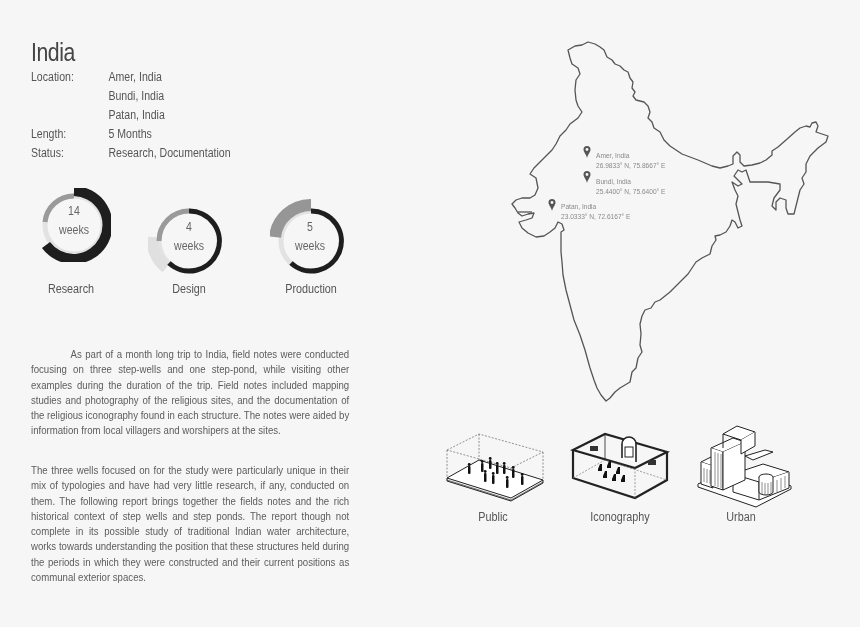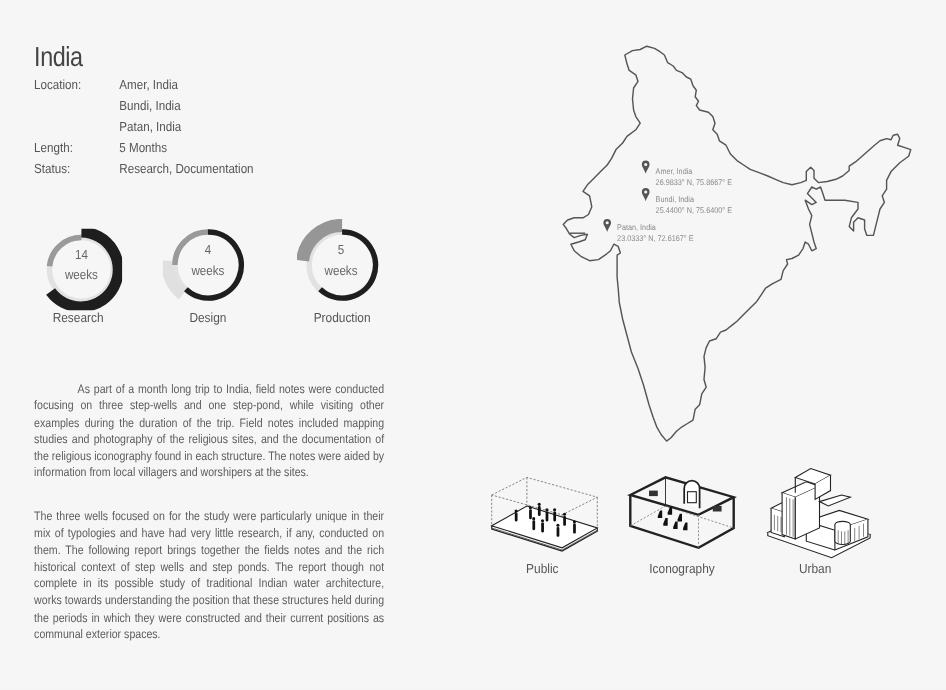--- a/index.html
+++ b/index.html
@@ -32,21 +32,21 @@
 <div class="info-row" style="top:108px;">
   <span class="lbl"></span><span>Patan, India</span>
 </div>
 <div class="info-row" style="top:127px;">
   <span class="lbl">Length:</span><span>5 Months</span>
 </div>
 <div class="info-row" style="top:146px;">
   <span class="lbl">Status:</span><span>Research, Documentation</span>
 </div>
 
-<div class="donut" style="left:37px; top:208px;">
+<div class="donut" style="left:37px; top:188px;">
   <svg width="74" height="74" viewBox="0 0 74 74">
     <circle cx="37" cy="37" r="29" fill="none" stroke="#e2e2e2" stroke-width="5"></circle>
 
     <path d="M 8 34 A 29 29 0 0 1 37 8" fill="none" stroke="#9a9a9a" stroke-width="5"></path>
 
     <path d="M 37 3 A 34 34 0 1 1 9 57" fill="none" stroke="#1e1e1e" stroke-width="10"></path>
   </svg>
   <div class="donut-num" style="top:16px;">14</div>
   <div class="donut-num" style="top:35px;">weeks</div>
 </div>

